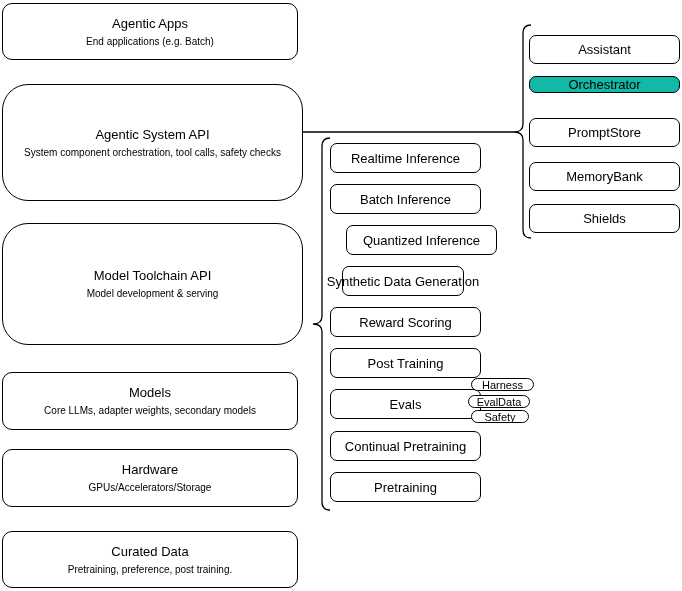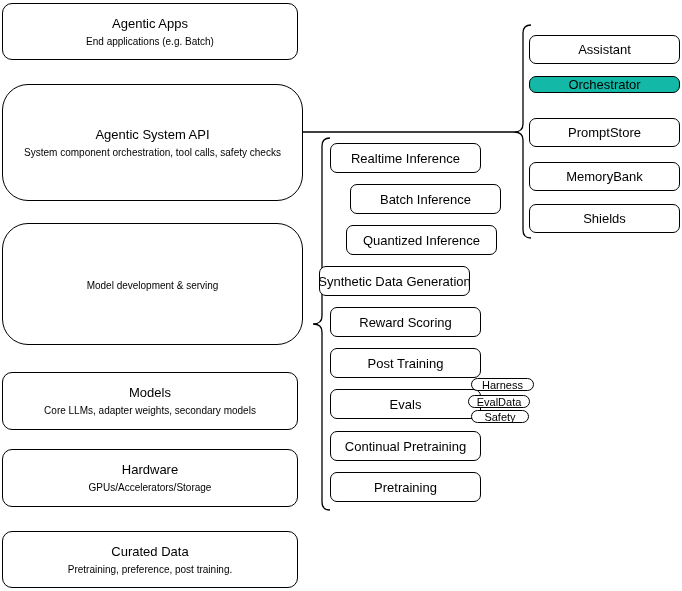--- a/index.html
+++ b/index.html
@@ -84,20 +84,21 @@
     <div class="title">Agentic Apps</div>
     <div class="subtitle">End applications (e.g. Batch)</div>
   </div>
 
   <div class="node r26" style="left: 2px; top: 84px; width: 301px; height: 117px; border-color: rgb(0, 0, 0); background: rgb(255, 255, 255); color: rgb(0, 0, 0);">
     <div class="title">Agentic System API</div>
     <div class="subtitle">System component orchestration, tool calls, safety checks</div>
   </div>
 
   <div class="node r26" style="left: 2px; top: 223px; width: 301px; height: 122px; border-color: rgb(0, 0, 0); background: rgb(255, 255, 255); color: rgb(0, 0, 0);">
+    <div class="title">Model Toolchain API</div>
     <div class="subtitle">Model development &amp; serving</div>
   </div>
 
   <div class="node r10" style="left: 2px; top: 372px; width: 296px; height: 58px; border-color: rgb(0, 0, 0); background: rgb(255, 255, 255); color: rgb(0, 0, 0);">
     <div class="title">Models</div>
     <div class="subtitle">Core LLMs, adapter weights, secondary models</div>
   </div>
 
   <div class="node r10" style="left: 2px; top: 449px; width: 296px; height: 58px; border-color: rgb(0, 0, 0); background: rgb(255, 255, 255); color: rgb(0, 0, 0);">
     <div class="title">Hardware</div>
@@ -105,27 +106,27 @@
   </div>
 
   <div class="node r10" style="left: 2px; top: 531px; width: 296px; height: 57px; border-color: rgb(0, 0, 0); background: rgb(255, 255, 255); color: rgb(0, 0, 0);">
     <div class="title">Curated Data</div>
     <div class="subtitle">Pretraining, preference, post training.</div>
   </div>
 
   <div class="node r7" style="left: 330px; top: 143px; width: 151px; height: 30px; border-color: rgb(0, 0, 0); background: rgb(255, 255, 255); color: rgb(0, 0, 0);">
     <span class="label">Realtime Inference</span>
   </div>
-  <div class="node r7" style="left: 330px; top: 184px; width: 151px; height: 30px; border-color: rgb(0, 0, 0); background: rgb(255, 255, 255); color: rgb(0, 0, 0); margin-left: 20px;">
+  <div class="node r7" style="left: 330px; top: 184px; width: 151px; height: 30px; border-color: rgb(0, 0, 0); background: rgb(255, 255, 255); color: rgb(0, 0, 0);">
     <span class="label">Batch Inference</span>
   </div>
   <div class="node r7" style="left: 346px; top: 225px; width: 151px; height: 30px; border-color: rgb(0, 0, 0); background: rgb(255, 255, 255); color: rgb(0, 0, 0);">
     <span class="label">Quantized Inference</span>
   </div>
-  <div class="node r7" style="left: 319px; top: 266px; width: 151px; height: 30px; border-color: rgb(0, 0, 0); background: rgb(255, 255, 255); color: rgb(0, 0, 0);">
+  <div class="node r7" style="left: 342px; top: 266px; width: 122px; height: 30px; border-color: rgb(0, 0, 0); background: rgb(255, 255, 255); color: rgb(0, 0, 0);">
     <span class="label">Synthetic Data Generation</span>
   </div>
   <div class="node r7" style="left: 330px; top: 307px; width: 151px; height: 30px; border-color: rgb(0, 0, 0); background: rgb(255, 255, 255); color: rgb(0, 0, 0);">
     <span class="label">Reward Scoring</span>
   </div>
   <div class="node r7" style="left: 330px; top: 348px; width: 151px; height: 30px; border-color: rgb(0, 0, 0); background: rgb(255, 255, 255); color: rgb(0, 0, 0);">
     <span class="label">Post Training</span>
   </div>
   <div class="node r7" style="left: 330px; top: 389px; width: 151px; height: 30px; border-color: rgb(0, 0, 0); background: rgb(255, 255, 255); color: rgb(0, 0, 0);">
     <span class="label">Evals</span>

